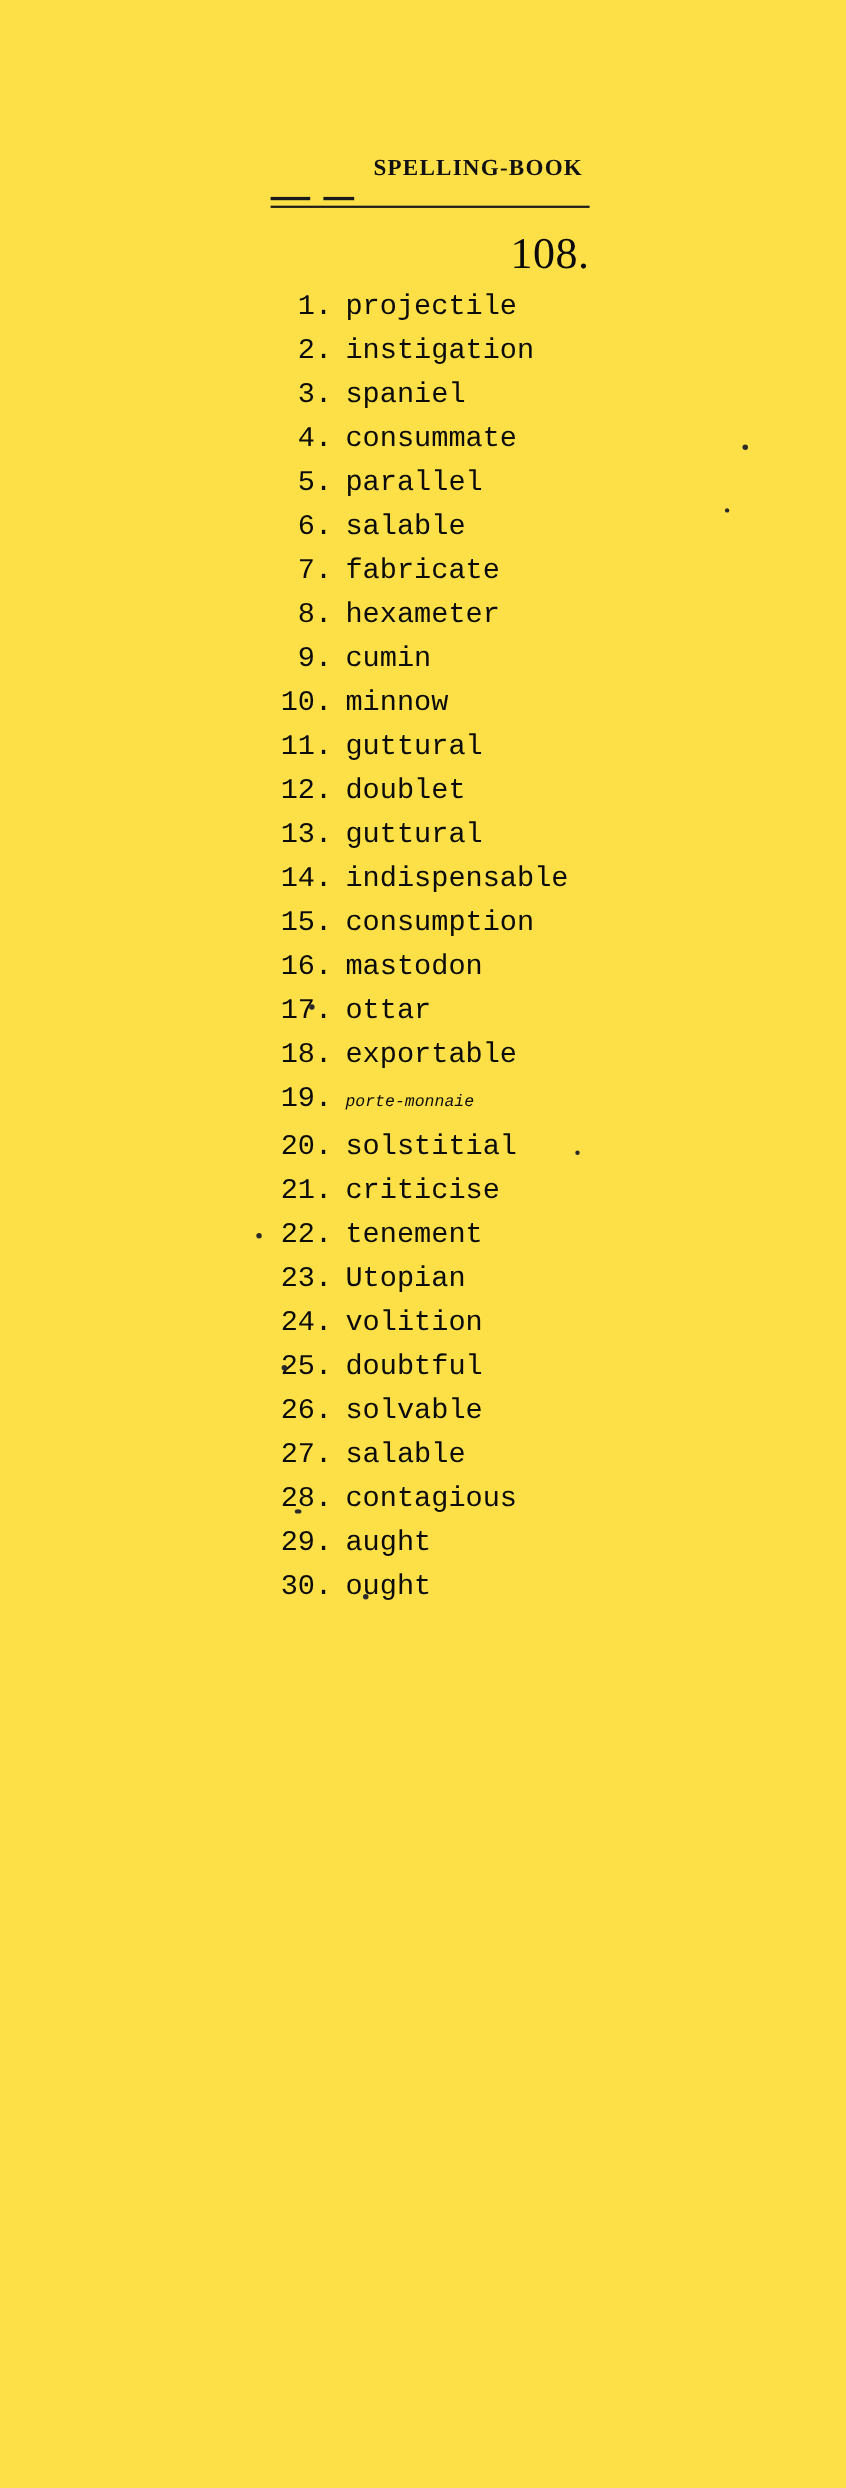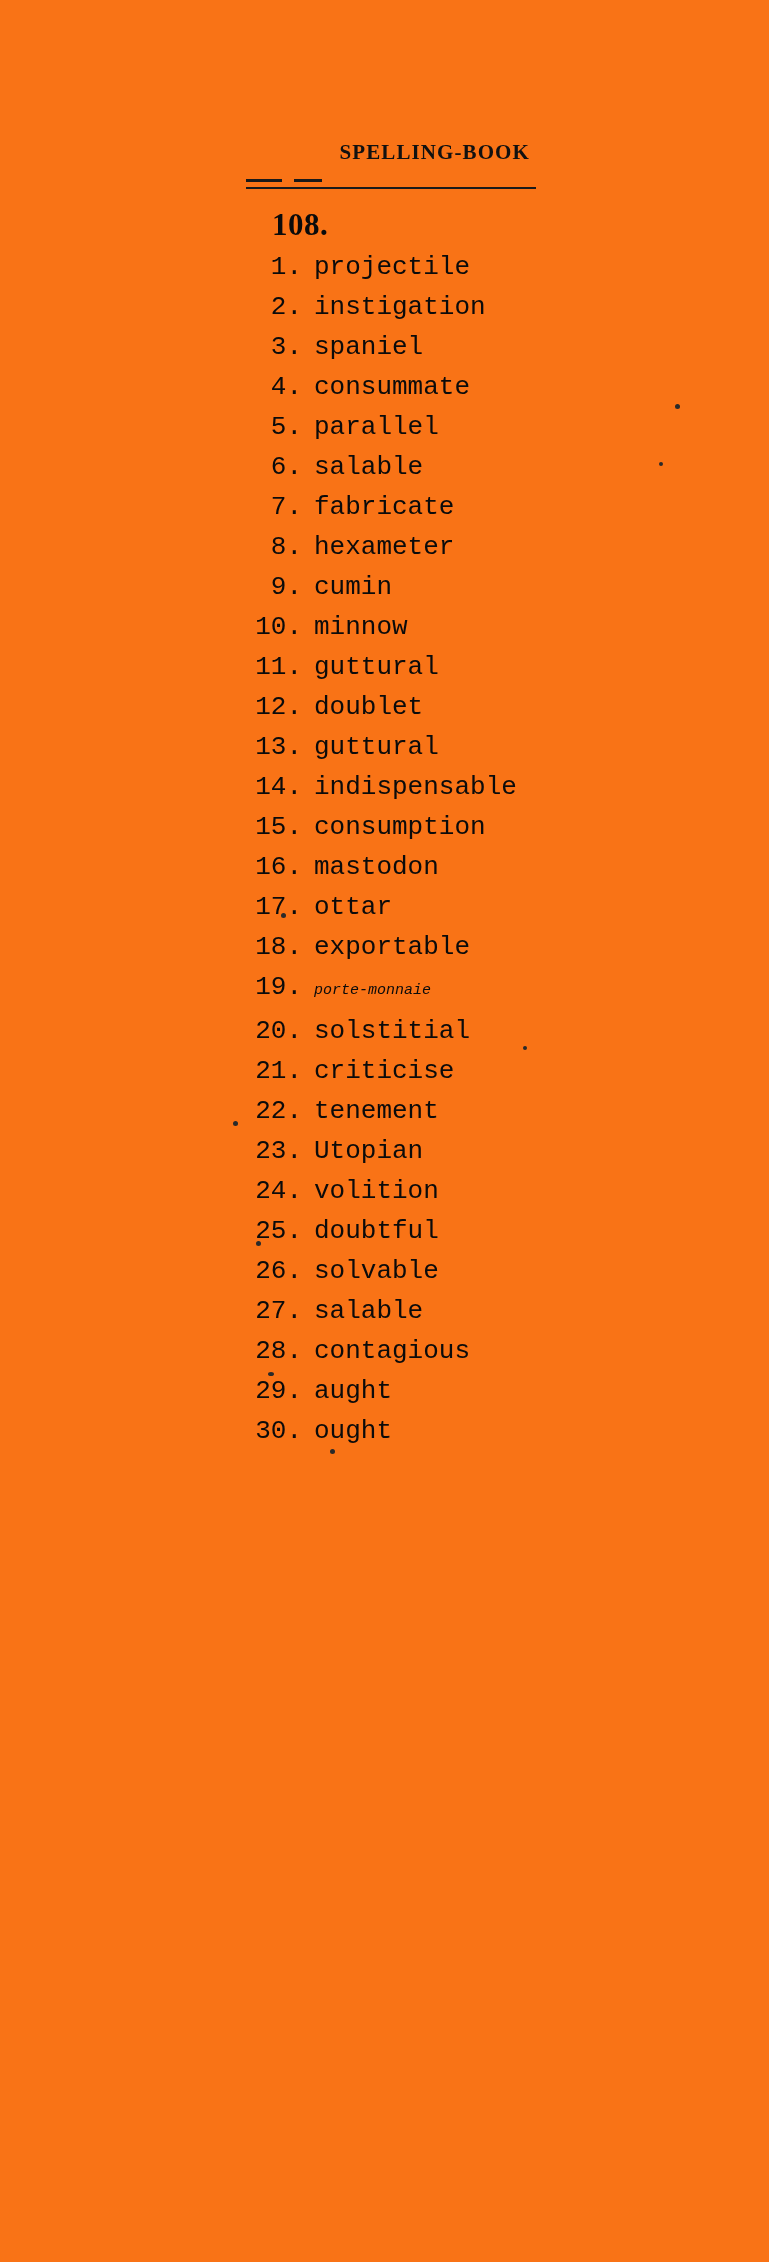--- a/index.html
+++ b/index.html
@@ -12,21 +12,21 @@
     height: 2262px;
     position: relative;
     font-family: "Liberation Serif", serif;
     color: #0b0b0b;
     overflow: hidden;
   }
 
   .page {
     position: absolute;
     inset: 0;
-    background: #f97316;
+    background: #fde047;
   }
 
   
   .column {
     position: absolute;
     left: 236px;
     top: 0;
     width: 300px;
   }
 
@@ -63,23 +63,23 @@
   }
   .rule-dash2 {
     position: absolute;
     left: 58px;
     width: 28px;
     top: 6px;
     border-top: 3px solid #1a1a1a;
   }
 
   .lesson-number {
-    text-align: left;
-    font-size: 31px;
-    font-weight: 700;
+    text-align: right;
+    font-size: 40px;
+    font-weight: 400;
     letter-spacing: 0.5px;
     margin-top: 12px;
     margin-bottom: 4px;
     padding-left: 36px;
   }
 
   ol.word-list {
     list-style: none;
     margin: 0;
     padding: 0;

